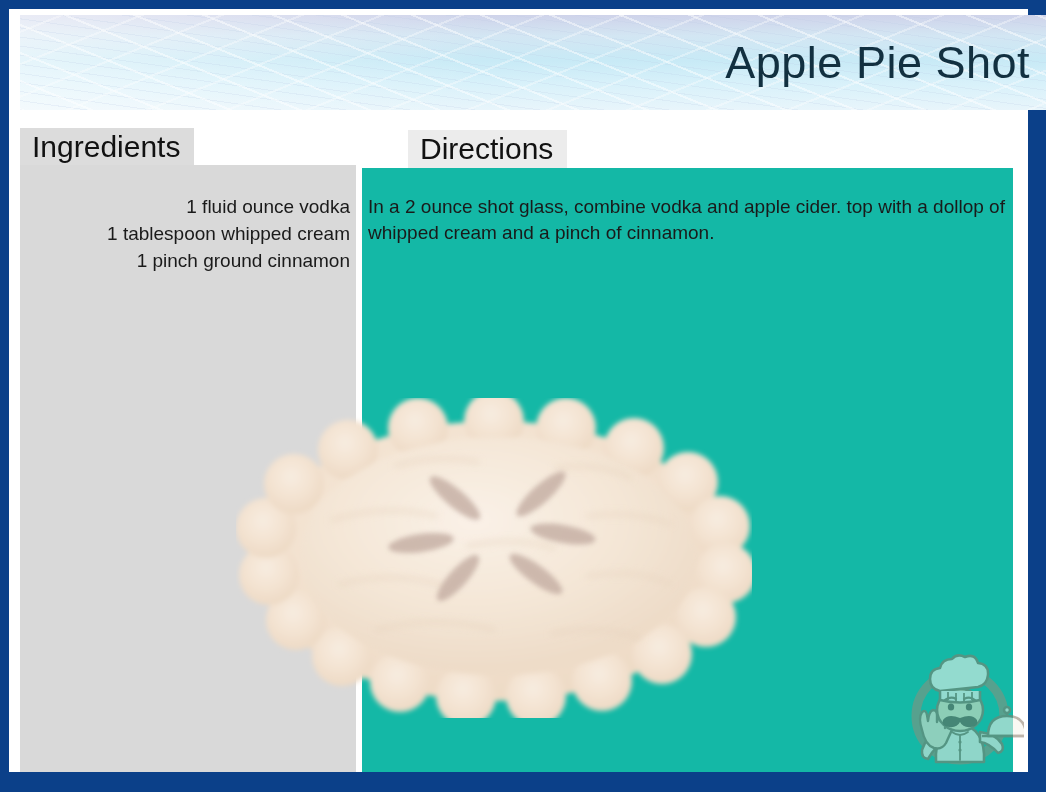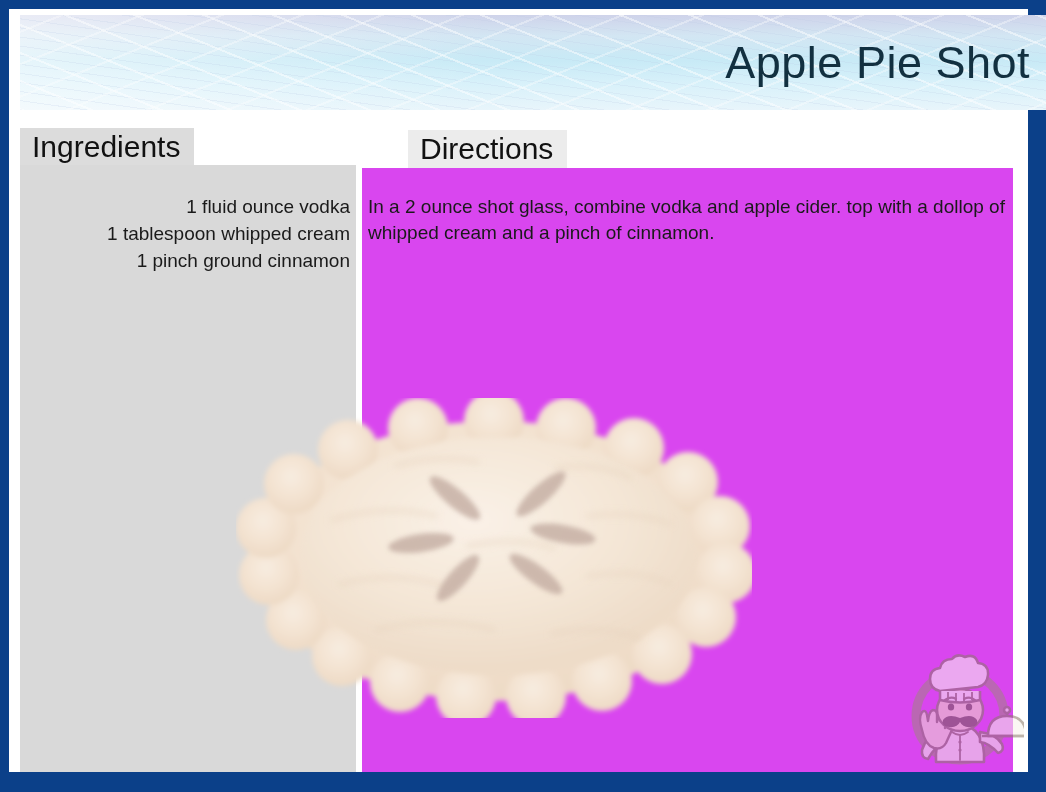--- a/index.html
+++ b/index.html
@@ -82,21 +82,21 @@
     box-sizing: border-box;
   }
   .panel-ingredients {
     left: 20px; top: 165px;
     width: 336px; height: 607px;
     background: #d9d9d9;
   }
   .panel-directions {
     left: 362px; top: 168px;
     width: 651px; height: 604px;
-    background: #d946ef;
+    background: #14b8a6;
   }
 
   .ingredient-list {
     position: absolute;
     left: 2px; top: 28px;
     right: 6px;
     margin: 0;
     padding: 0;
     list-style: none;
     text-align: right;

